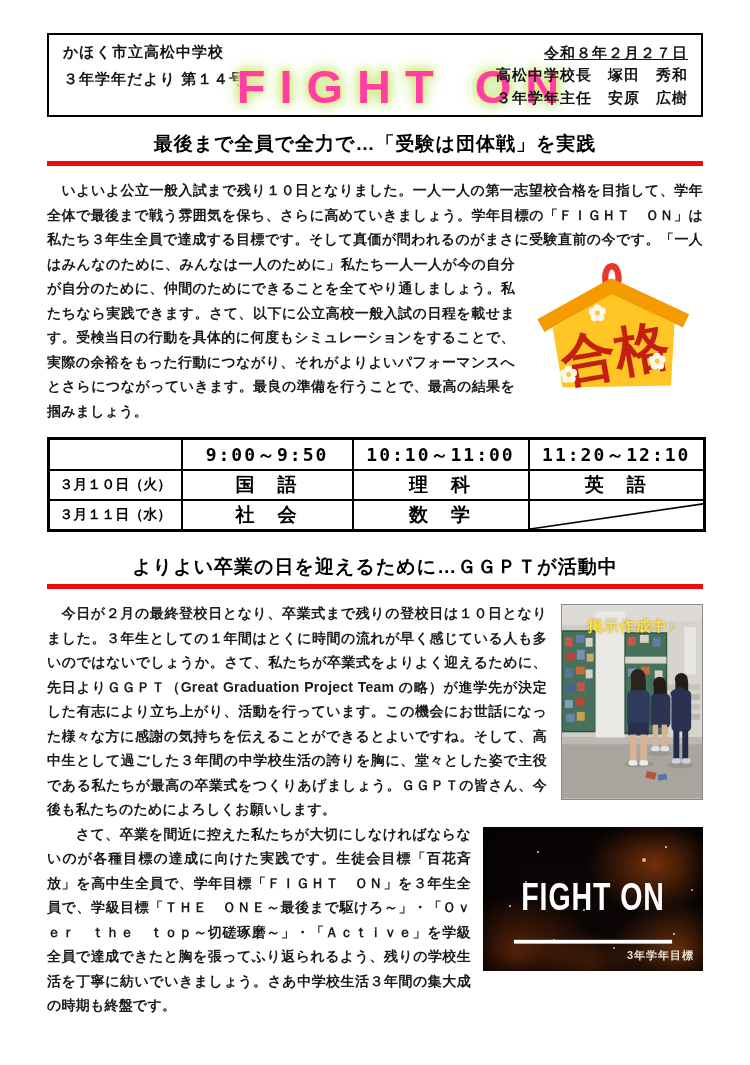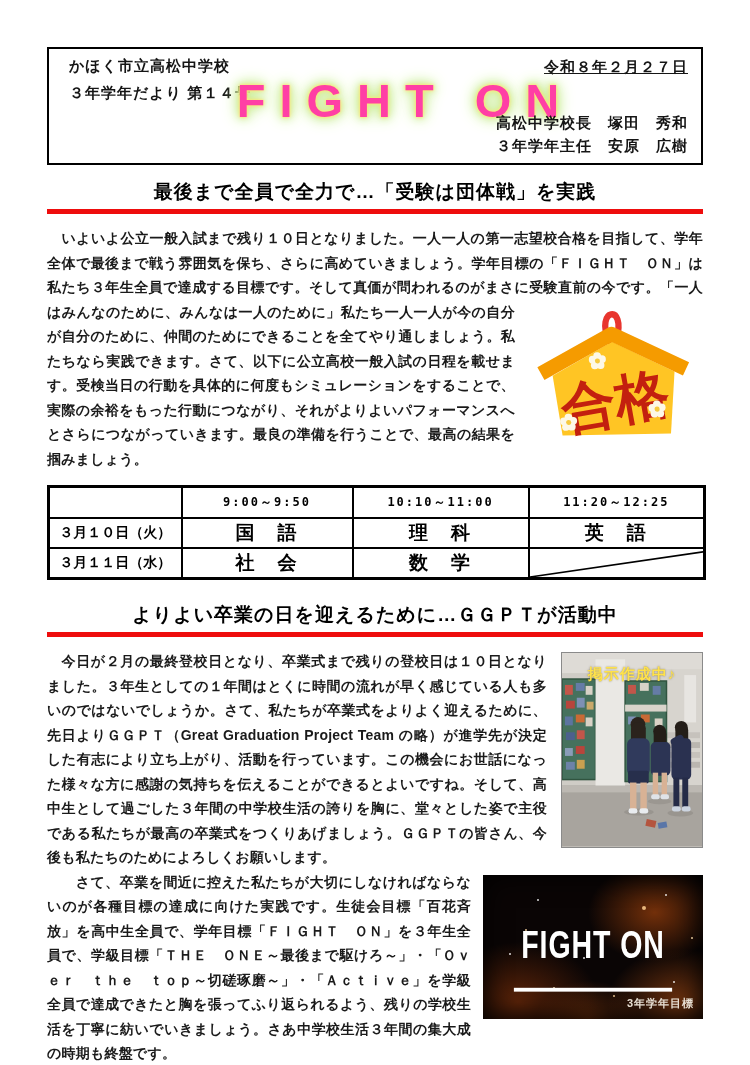--- a/index.html
+++ b/index.html
@@ -5,21 +5,21 @@
   html,body{margin:0;padding:0;background:#ffffff;}
   body{
     width:750px;height:1065px;overflow:hidden;
     font-family:"Liberation Sans",sans-serif;
     color:#151515;
     -webkit-font-smoothing:antialiased;
   }
   .page{box-sizing:border-box;width:750px;height:1065px;padding:33px 47px 0;overflow:hidden;}
 
   
-  .header-box{position:relative;border:2px solid #000;height:118px;box-sizing:border-box;padding:8px 20px;margin-top:14px;}
+  .header-box{position:relative;border:2px solid #000;height:84px;box-sizing:border-box;padding:8px 14px;}
   .school-name,.newsletter-no{font-size:15px;font-weight:bold;letter-spacing:1px;}
   .newsletter-no{margin-top:8px;}
   .issue-date{position:absolute;top:9px;right:13px;font-size:15px;font-weight:bold;letter-spacing:1px;text-decoration:underline;}
   .main-title{
     position:absolute;top:24px;left:0;right:0;text-align:center;
     transform:translateX(30px);
     font-size:47px;font-weight:bold;letter-spacing:14px;
     color:#ff3fa5;
     text-shadow:0 0 2px #ffe873,0 0 4px #ffe873,0 0 9px #c8ec92,0 0 14px #c8ec92,0 0 18px #c8ec92;
     white-space:nowrap;
@@ -44,21 +44,21 @@
   
   .ema-float{display:block;float:right;width:178px;height:150px;margin:2px 0 4px 10px;}
   .ema-float svg{display:block;width:100%;height:100%;}
 
   
   .schedule-table{width:100%;border-collapse:collapse;margin-top:14px;table-layout:fixed;border:3px solid #000;}
   .schedule-table td{
     border:2px solid #000;height:25px;text-align:center;vertical-align:middle;
     font-weight:bold;font-size:19px;letter-spacing:2px;color:#000;
   }
-  .schedule-table .time-row td{height:27px;font-family:"DejaVu Sans Mono",monospace;font-size:12px;letter-spacing:2px;}
+  .schedule-table .time-row td{height:27px;font-family:"DejaVu Sans Mono",monospace;font-size:18px;letter-spacing:2px;}
   .schedule-table .date-cell{font-size:14px;letter-spacing:0;}
   .diag-cell{position:relative;padding:0;}
   .diag-cell svg{position:absolute;left:0;top:0;width:100%;height:100%;display:block;}
 
   
   .photo-float{display:block;float:right;width:142px;margin:3px 0 6px 14px;position:relative;border-radius:22px;}
   .photo-float svg{display:block;width:142px;height:196px;border:1px solid #8a8a8a;box-sizing:border-box;}
   .photo-caption{
     position:absolute;top:9px;left:0;right:0;text-align:center;
     color:#ffe24a;font-weight:bold;font-size:15px;letter-spacing:1px;
@@ -148,21 +148,21 @@
         <col style="width:133px">
         <col style="width:171px">
         <col style="width:176px">
         <col style="width:176px">
       </colgroup>
     <tbody>
         <tr class="time-row">
       <td></td>
       <td>9:00～9:50</td>
       <td>10:10～11:00</td>
-      <td>11:20～12:25</td>
+      <td>11:20～12:10</td>
     </tr>
     <tr>
       <td class="date-cell">３月１０日（火）</td>
       <td>国　語</td>
       <td>理　科</td>
       <td>英　語</td>
     </tr>
     <tr>
       <td class="date-cell">３月１１日（水）</td>
       <td>社　会</td>

